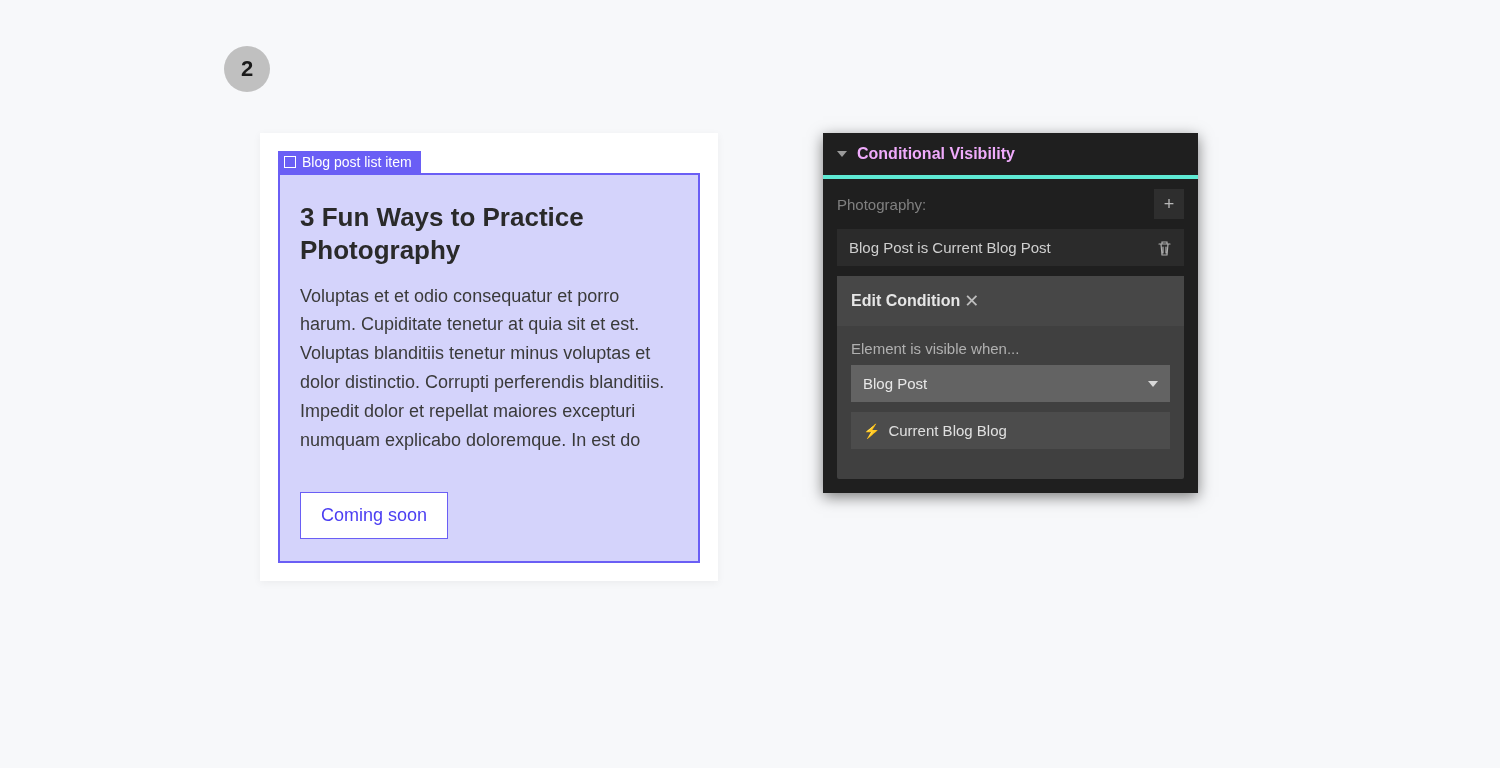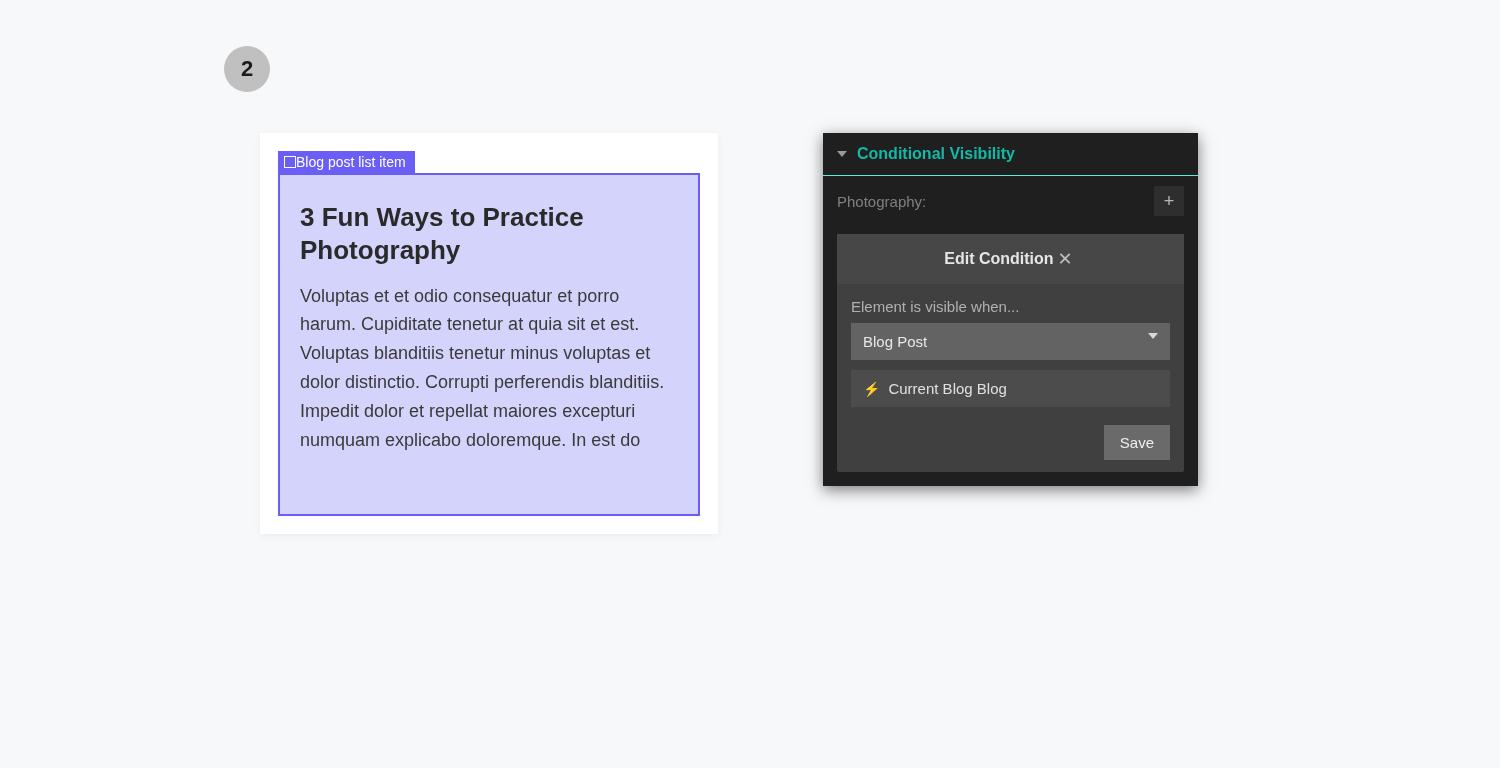--- a/index.html
+++ b/index.html
@@ -37,20 +37,21 @@
 .element-tag {
   position: absolute;
   left: 18px;
   top: 18px;
   background: #6a5ef5;
   color: #ffffff;
   font-size: 14px;
   padding: 3px 9px 3px 6px;
   display: flex;
   align-items: center;
+  gap: 6px;
 }
 .element-tag .sq-icon {
   width: 12px;
   height: 12px;
   border: 1.5px solid #ffffff;
 }
 .selected-box {
   border: 2px solid #6a5ef5;
   background: #d4d3fb;
   padding: 26px 20px 22px 20px;
@@ -86,22 +87,22 @@
   background: #1f1f1f;
   color: #cfcfcf;
   font-size: 14px;
   box-shadow: 0 4px 14px rgba(0,0,0,0.5);
 }
 .panel-section-header {
   display: flex;
   align-items: center;
   gap: 10px;
   padding: 12px 16px 12px 14px;
-  color: #14b8a6;
-  border-bottom: 1px solid #5eead4;
+  color: #f0abfc;
+  border-bottom: 4px solid #5eead4;
 }
 .panel-section-header .tri {
   width: 0; height: 0;
   border-left: 5px solid transparent;
   border-right: 5px solid transparent;
   border-top: 6px solid #9a9a9a;
 }
 .panel-section-header span.label {
   font-size: 16px;
   font-weight: 600;
@@ -137,21 +138,21 @@
 }
 .trash-icon svg { display:block; }
 .edit-panel {
   background: #404040;
   margin: 8px 14px 14px 14px;
   border-radius: 2px;
 }
 .edit-header {
   display: flex;
   align-items: center;
-  justify-content: center;
+  justify-content: flex-start;
   padding: 12px 14px;
   background: #474747;
 }
 .edit-header .title {
   font-size: 16px;
   font-weight: 600;
   color: #e6e6e6;
 }
 .close-x {
   font-size: 18px;
@@ -166,20 +167,21 @@
   color: #b0b0b0;
   font-size: 15px;
   margin-bottom: 8px;
 }
 .dropdown {
   background: #636363;
   color: #e8e8e8;
   padding: 10px 12px;
   margin-bottom: 10px;
   display: flex;
+  align-items: center;
   justify-content: space-between;
   font-size: 15px;
   cursor: pointer;
 }
 .dropdown .tri2 {
   width: 0; height: 0;
   border-left: 5px solid transparent;
   border-right: 5px solid transparent;
   border-top: 6px solid #d8d8d8;
 }
@@ -216,54 +218,60 @@
 </div>
 
 <div class="canvas-card">
   <div class="element-tag">
     <span class="sq-icon"></span>
     <span>Blog post list item</span>
   </div>
   <div class="selected-box">
     <h2 class="post-title">3 Fun Ways to Practice Photography</h2>
     <p class="post-body">Voluptas et et odio consequatur et porro harum. Cupiditate tenetur at quia sit et est. Voluptas blanditiis tenetur minus voluptas et dolor distinctio. Corrupti perferendis blanditiis. Impedit dolor et repellat maiores excepturi numquam explicabo doloremque. In est do</p>
+    <a class="coming-soon">Coming soon</a>
   </div>
 </div>
 
 <div class="side-panel">
   <div class="panel-section-header">
     <span class="tri"></span>
     <span class="label">Conditional Visibility</span>
   </div>
 
   <div class="conditions-row">
     <span>Photography:</span>
     <div class="plus-btn">
       <span>+</span>
     </div>
   </div>
 
+  <div class="condition-item">
+    <span>Blog Post is Current Blog Post</span>
+    <span class="trash-icon">
+      <svg width="15" height="16" viewBox="0 0 15 16">
+        <path d="M2 4h11M5 4V2h5v2M4 4l1 11h5l1-11M6 7v6M9 7v6" stroke="#b0b0b0" stroke-width="1.2" fill="none" stroke-linecap="round"></path>
+      </svg>
+    </span>
+  </div>
 
   <div class="edit-panel">
     <div class="edit-header">
       <span class="title">Edit Condition</span>
       <span class="close-x">✕</span>
     </div>
     <div class="edit-body">
       <div class="hint">Element is visible when...</div>
 
       <div class="dropdown">
         <span>Blog Post</span>
         <span class="tri2"></span>
       </div>
 
 
       <div class="value-pill">
         <span class="bolt">⚡</span>
         <span>Current Blog Blog</span>
       </div>
 
-      <div class="save-row">
-        <button class="save-btn">Save</button>
-      </div>
     </div>
   </div>
 </div>
 
 </body></html>

